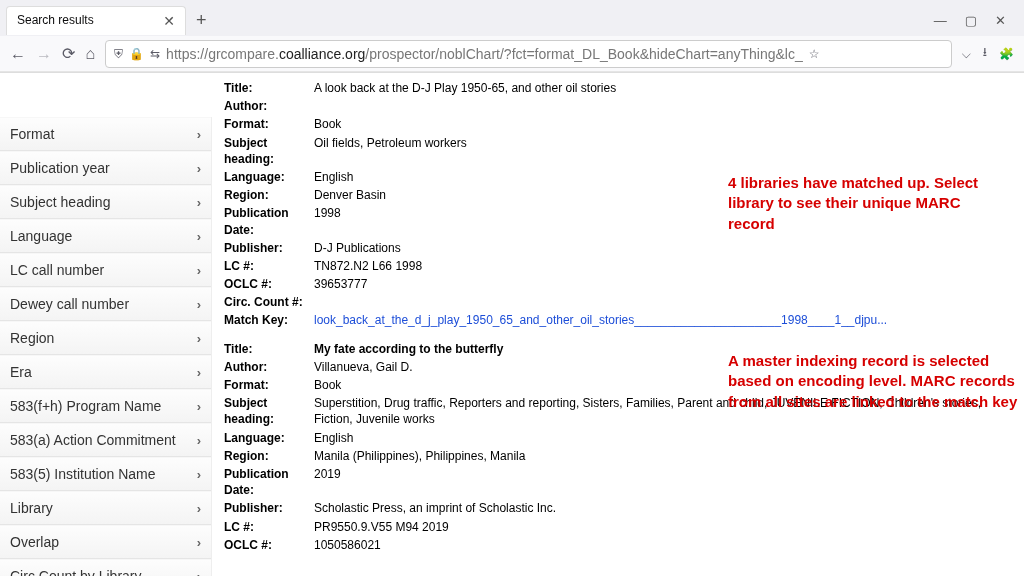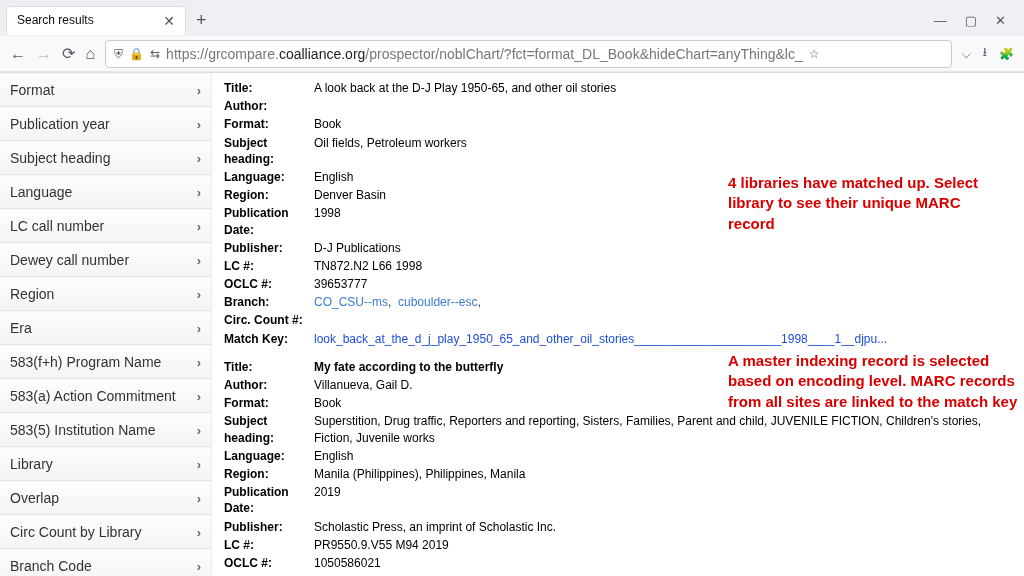--- a/index.html
+++ b/index.html
@@ -15,21 +15,21 @@
 
 .toolbar { display: flex; align-items: center; height: 36px; padding: 0 10px; gap: 10px; background: #f9f9fb; border-bottom: 1px solid #e5e5e5; }
 .nav-btn { color: #5b5b66; font-size: 16px; cursor: pointer; }
 .url-bar { flex: 1; display: flex; align-items: center; background: #fff; border: 1px solid #ccc; border-radius: 4px; height: 28px; padding: 0 8px; color: #5b5b66; gap: 6px; overflow: hidden; white-space: nowrap; }
 .url-bar .shield, .url-bar .lock, .url-bar .toggle { font-size: 12px; }
 .url-text { font-size: 14px; color: #777; overflow: hidden; text-overflow: ellipsis; }
 .url-text .dark { color: #222; }
 .toolbar-right { display: flex; gap: 12px; color: #5b5b66; align-items: center; }
 
 .content { display: flex; height: calc(576px - 72px); background: #fff; }
-.sidebar { width: 212px; border-right: 1px solid #eee; overflow-y: auto; }
+.sidebar { width: 212px; border-right: 1px solid #eee; overflow-y: auto; margin-top: 44px; }
 .filter-item { display: flex; justify-content: space-between; align-items: center; padding: 8px 10px; border-bottom: 1px solid #e5e5e5; border-top: 1px solid #f7f7f7; background: linear-gradient(#fdfdfd, #f4f4f4); font-size: 14px; color: #333; cursor: pointer; }
 .filter-item .chev { color: #666; font-size: 13px; font-weight: bold; }
 
 .main { flex: 1; padding: 6px 12px; overflow-y: auto; position: relative; font-size: 12px; color: #000; }
 .rec { margin-bottom: 10px; }
 .row { display: flex; padding: 1px 0; line-height: 1.35; }
 .label { width: 90px; font-weight: bold; flex-shrink: 0; }
 .val { flex: 1; }
 .val a { color: #3a7bd5; text-decoration: none; }
 .val .sep { color: #333; }
@@ -176,24 +176,20 @@
         </div>
       <div class="row">
           <span class="label">LC #:</span>
           <span class="val">TN872.N2 L66 1998</span>
         </div>
       <div class="row">
           <span class="label">OCLC #:</span>
           <span class="val">39653777</span>
         </div>
       <div class="row">
-          <span class="label">Branch:</span>
-          <span class="val"><a href="#">CO_CSU--ms</a><span class="sep">, &nbsp;</span><a href="#">cuboulder--esc</a><span class="sep">,</span></span>
-        </div>
-      <div class="row">
           <span class="label">Circ. Count #:</span>
           <span class="val"></span>
         </div>
       <div class="row">
           <span class="label">Match Key:</span>
           <span class="val"><a href="#" class="mk">look_back_at_the_d_j_play_1950_65_and_other_oil_stories______________________1998____1__djpu...</a></span>
         </div>
     </div>
 
     <div class="rec">

